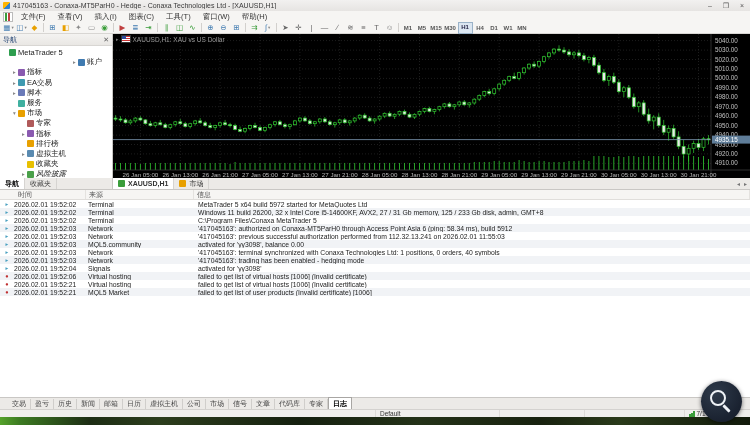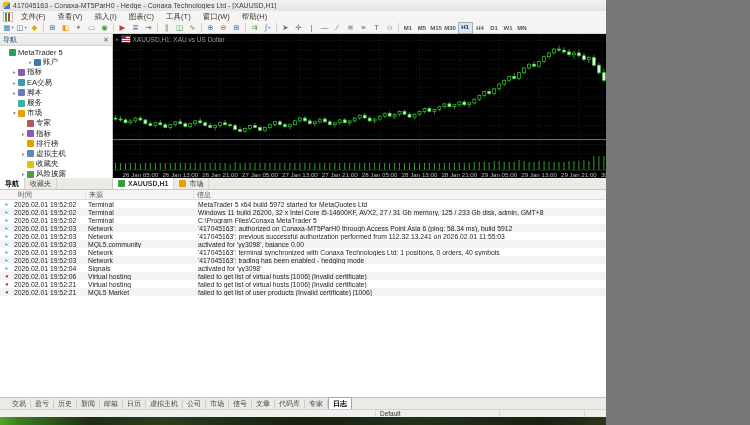--- a/index.html
+++ b/index.html
@@ -1,16 +1,16 @@
 <!DOCTYPE html>
 <html><head>
 <meta charset="utf-8">
 <style>
   html,body{margin:0;padding:0;background:#777;}
-  #app{position:relative;width:606px;height:425px;background:#fff;overflow:hidden;
+  #app{position:relative;width:750px;height:425px;background:#fff;overflow:hidden;
        font-family:"Liberation Sans","DejaVu Sans",sans-serif;-webkit-font-smoothing:antialiased;}
   
   #titlebar{position:absolute;left:0;top:0;width:750px;height:11px;background:linear-gradient(#f2f1f0,#e6e4e2);
             border-bottom:1px solid #cfcdca;display:flex;align-items:center;font-size:7px;color:#3a3a3a;}
   #titlebar .appicon{width:7px;height:7px;margin:0 3px 0 3px;border-radius:1px;
             background:linear-gradient(135deg,#ffb400 0 50%,#2e7fd0 50% 100%);}
   #titlebar .t{white-space:nowrap;overflow:hidden;}
   #wincontrols{margin-left:auto;display:flex;height:100%;}
   #wincontrols div{width:16px;text-align:center;font-size:7px;color:#555;line-height:11px;}
   #menubar{position:absolute;left:0;top:11px;width:750px;height:11px;background:#f6f5f3;border-bottom:1px solid #e0dedb;
@@ -225,21 +225,21 @@
       <div id="navheader">
         <span>导航</span>
         <span class="x">✕</span>
       </div>
       <div id="navtree">
           <div class="trow" style="padding-left: 2px;">
             <span class="exp"></span>
             <span class="tico" style="background: rgb(46, 158, 79);"></span>
             <span>MetaTrader 5</span>
           </div>
-          <div class="trow" style="padding-left: 27px;">
+          <div class="trow" style="padding-left: 27px; margin-left: 44px;">
             <span class="exp">▸</span>
             <span class="tico" style="background: rgb(63, 122, 176);"></span>
             <span>账户</span>
           </div>
           <div class="trow" style="padding-left: 11px;">
             <span class="exp">▸</span>
             <span class="tico" style="background: rgb(138, 90, 176);"></span>
             <span>指标</span>
           </div>
           <div class="trow" style="padding-left: 11px;">
@@ -280,21 +280,21 @@
           <div class="trow" style="padding-left: 20px;">
             <span class="exp">▸</span>
             <span class="tico" style="background: rgb(90, 138, 176);"></span>
             <span>虚拟主机</span>
           </div>
           <div class="trow" style="padding-left: 20px;">
             <span class="exp"></span>
             <span class="tico" style="background: rgb(232, 192, 0);"></span>
             <span>收藏夹</span>
           </div>
-          <div class="trow" style="padding-left: 20px;">
+          <div class="trow" style="padding-left: 20px; font-style: italic;">
             <span class="exp">▸</span>
             <span class="tico" style="background: rgb(74, 160, 74);"></span>
             <span>风险披露</span>
           </div>
         </div>
     </div>
     <div id="chartwrap">
       <div id="symlabel">
         <span class="oneclick">▸</span>
         <span class="flag"></span>

